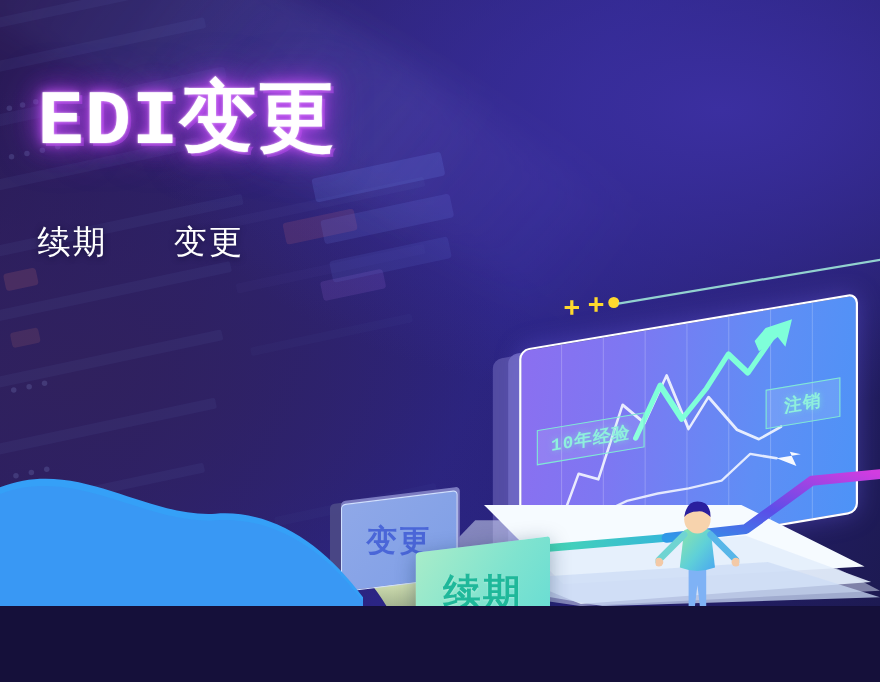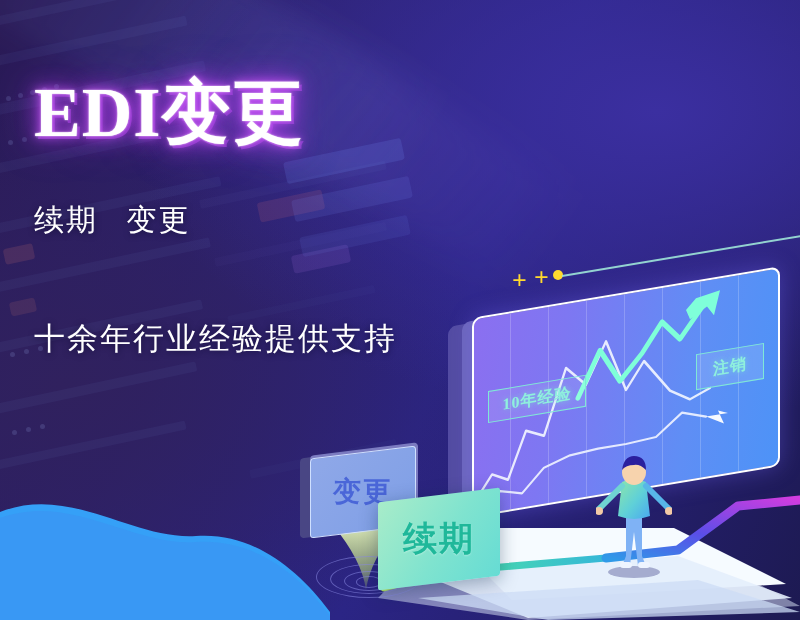--- a/index.html
+++ b/index.html
@@ -1,18 +1,18 @@
 <!DOCTYPE html>
 <html><head>
 <meta charset="utf-8">
 <style>
   html,body{margin:0;padding:0;background:#15103a;}
   #stage{
-    position:relative;width:800px;height:620px;overflow:hidden;
-    font-family:Liberation Serif, serif;
+    position:relative;width:800px;height:551px;overflow:hidden;
+    font-family:Liberation Mono, monospace;
     background:
       radial-gradient(120% 90% at 82% 18%, #3b2fa0 0%, rgba(59,47,160,0) 55%),
       radial-gradient(90% 80% at 8% 62%, #30215e 0%, rgba(48,33,94,0) 60%),
       linear-gradient(112deg, #2a1a55 0%, #2c2272 34%, #2b2585 56%, #251f6e 78%, #1d1a52 100%);
   }
 
   
   .tex{position:absolute;inset:0;pointer-events:none;}
   .tex-strip{
     position:absolute;background:rgba(150,175,255,.055);
@@ -177,21 +177,20 @@
     <div class="tex-dot" style="left:10px;top:352px;width:5px;height:5px;"></div>
     <div class="tex-dot" style="left:24px;top:349px;width:5px;height:5px;"></div>
     <div class="tex-dot" style="left:38px;top:346px;width:5px;height:5px;"></div>
     <div class="tex-dot" style="left:12px;top:430px;width:5px;height:5px;"></div>
     <div class="tex-dot" style="left:26px;top:427px;width:5px;height:5px;"></div>
     <div class="tex-dot" style="left:40px;top:424px;width:5px;height:5px;"></div>
   </div>
 
   <div class="title">EDI变更</div>
   <div class="sub sub1">续期   变更</div>
-  <div class="sub sub3">十余年行业经验提供支持</div>
 
   <div class="plusmark" style="left:512px;top:268px;">+</div>
   <div class="plusmark" style="left:534px;top:265px;">+</div>
   <div class="ydot" style="left:553px;top:270px;"></div>
   <div class="thinline" style="left:562px;top:275px;width:260px;transform:rotate(-9.5deg);"></div>
 
   <div class="mon-back2"></div>
   <div class="mon-back1"></div>
 
   <div class="mon-main">

